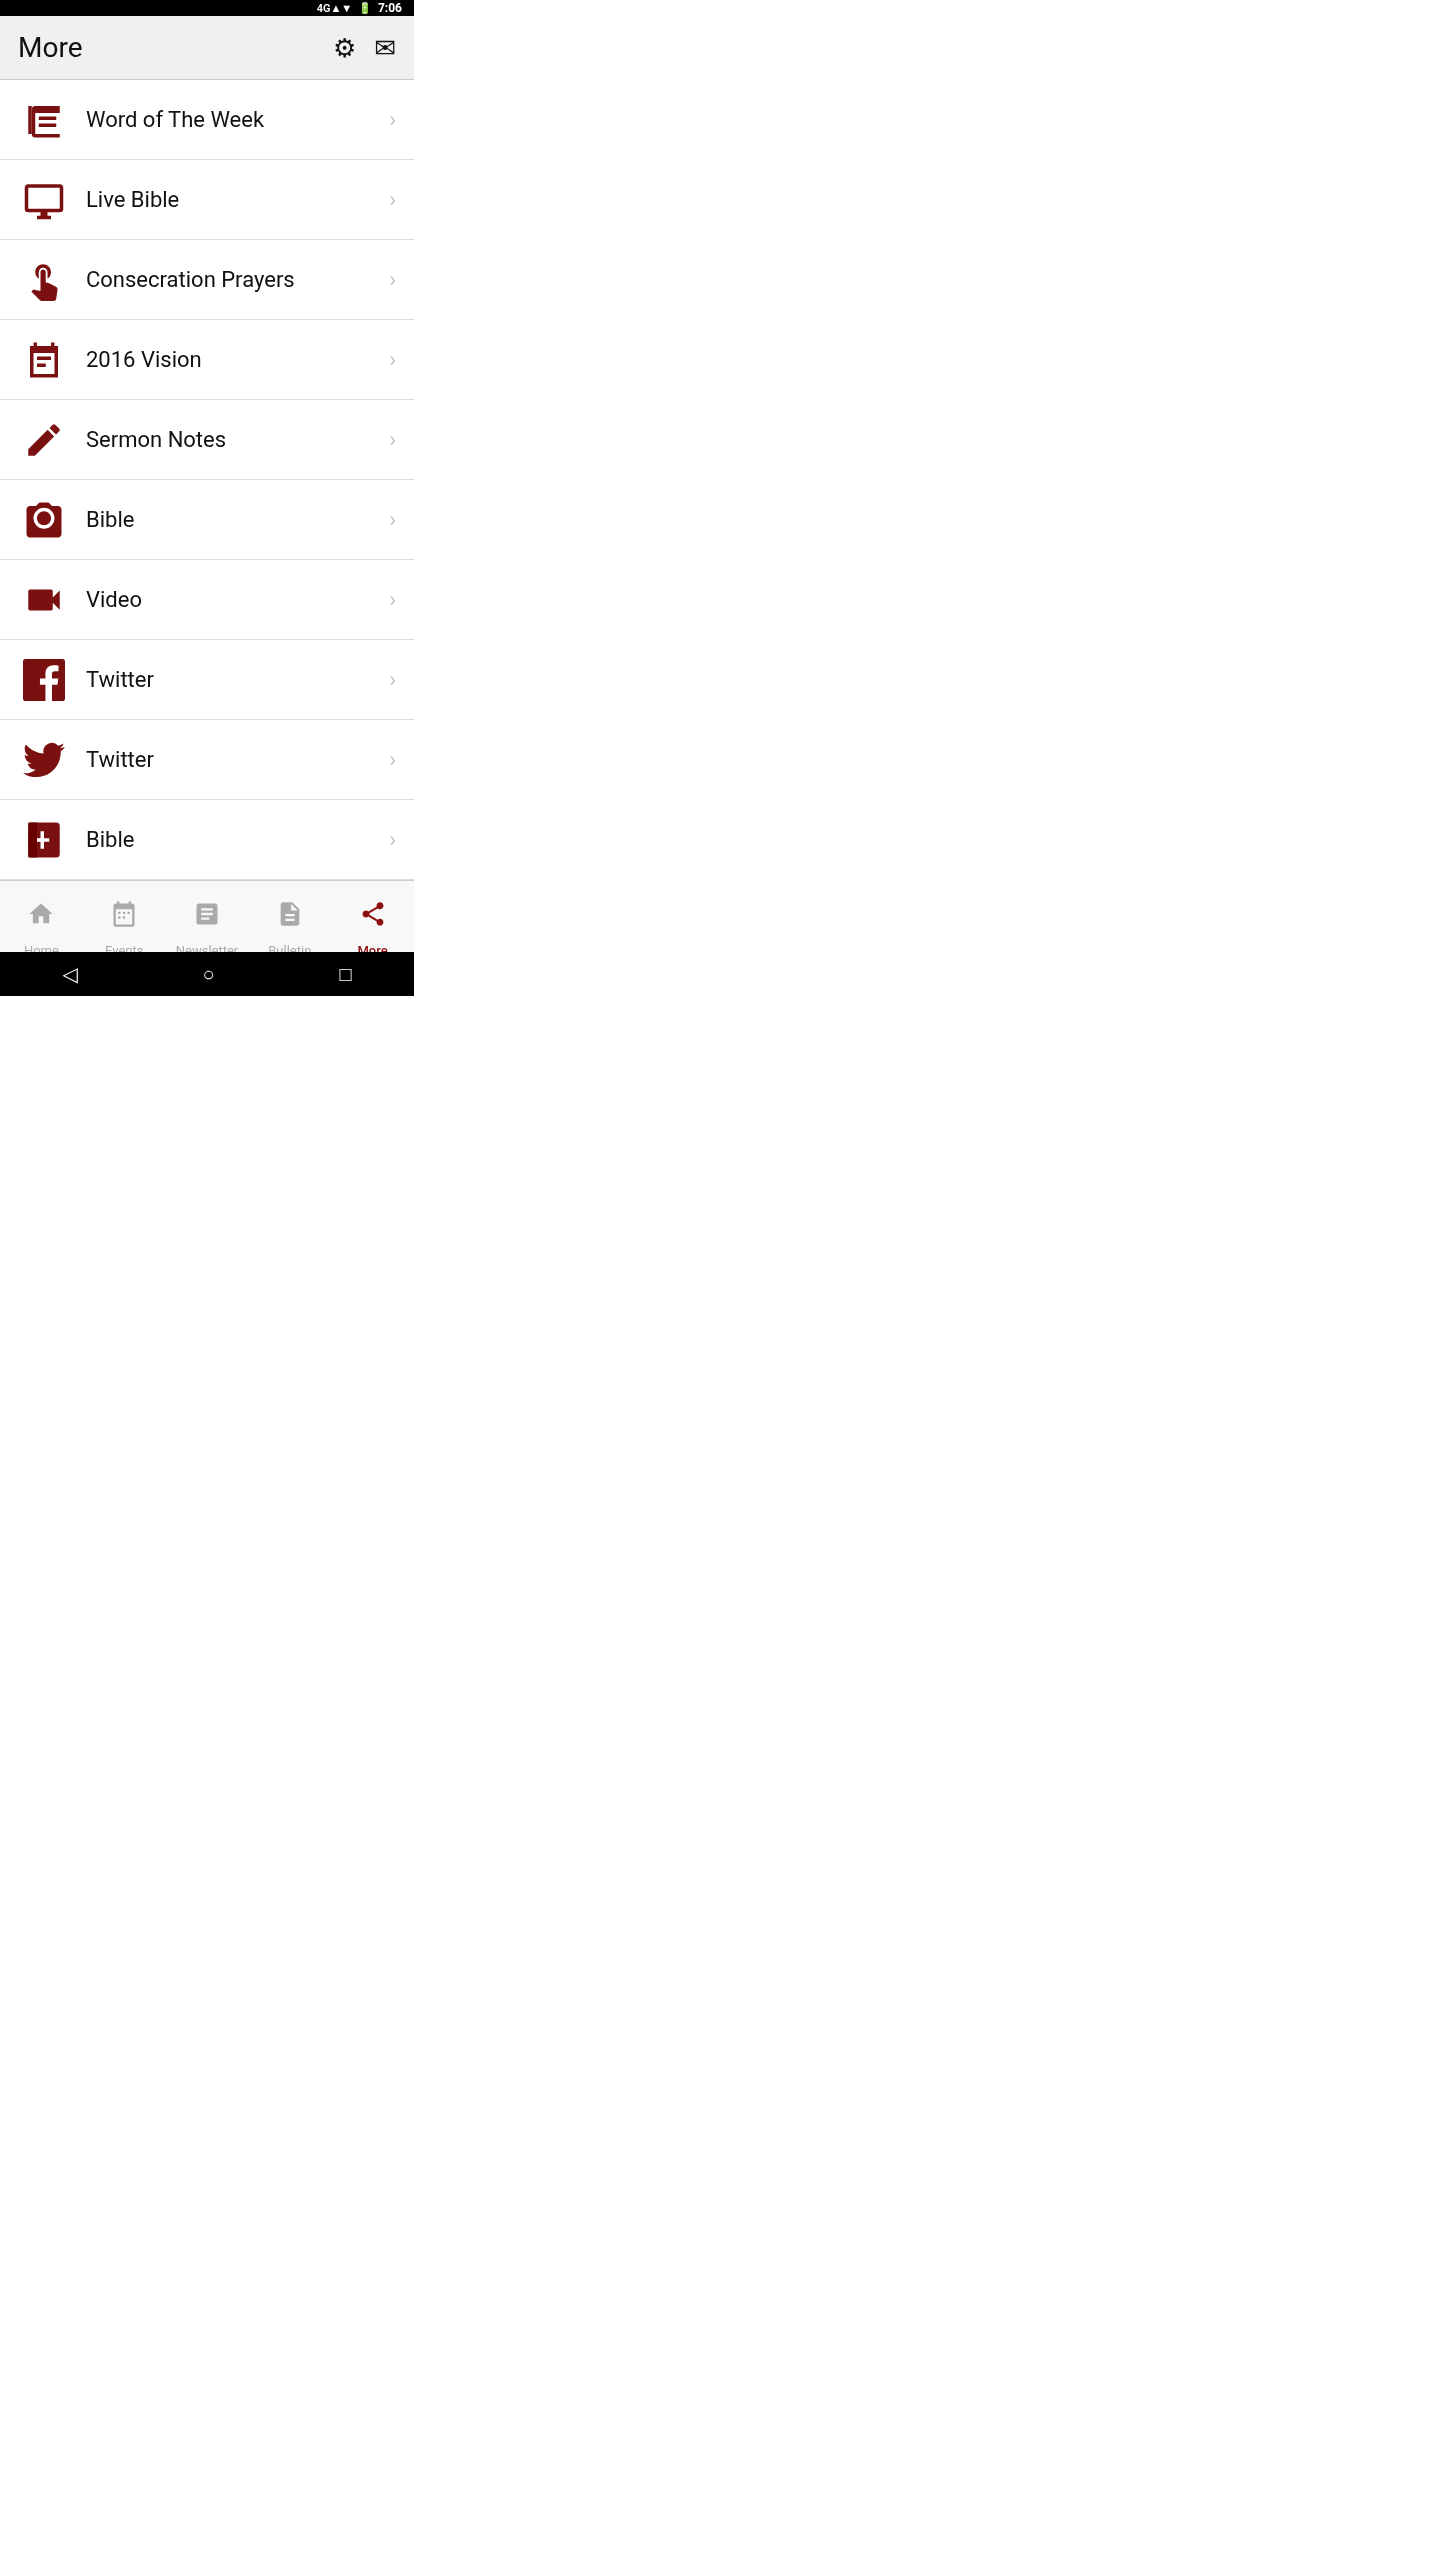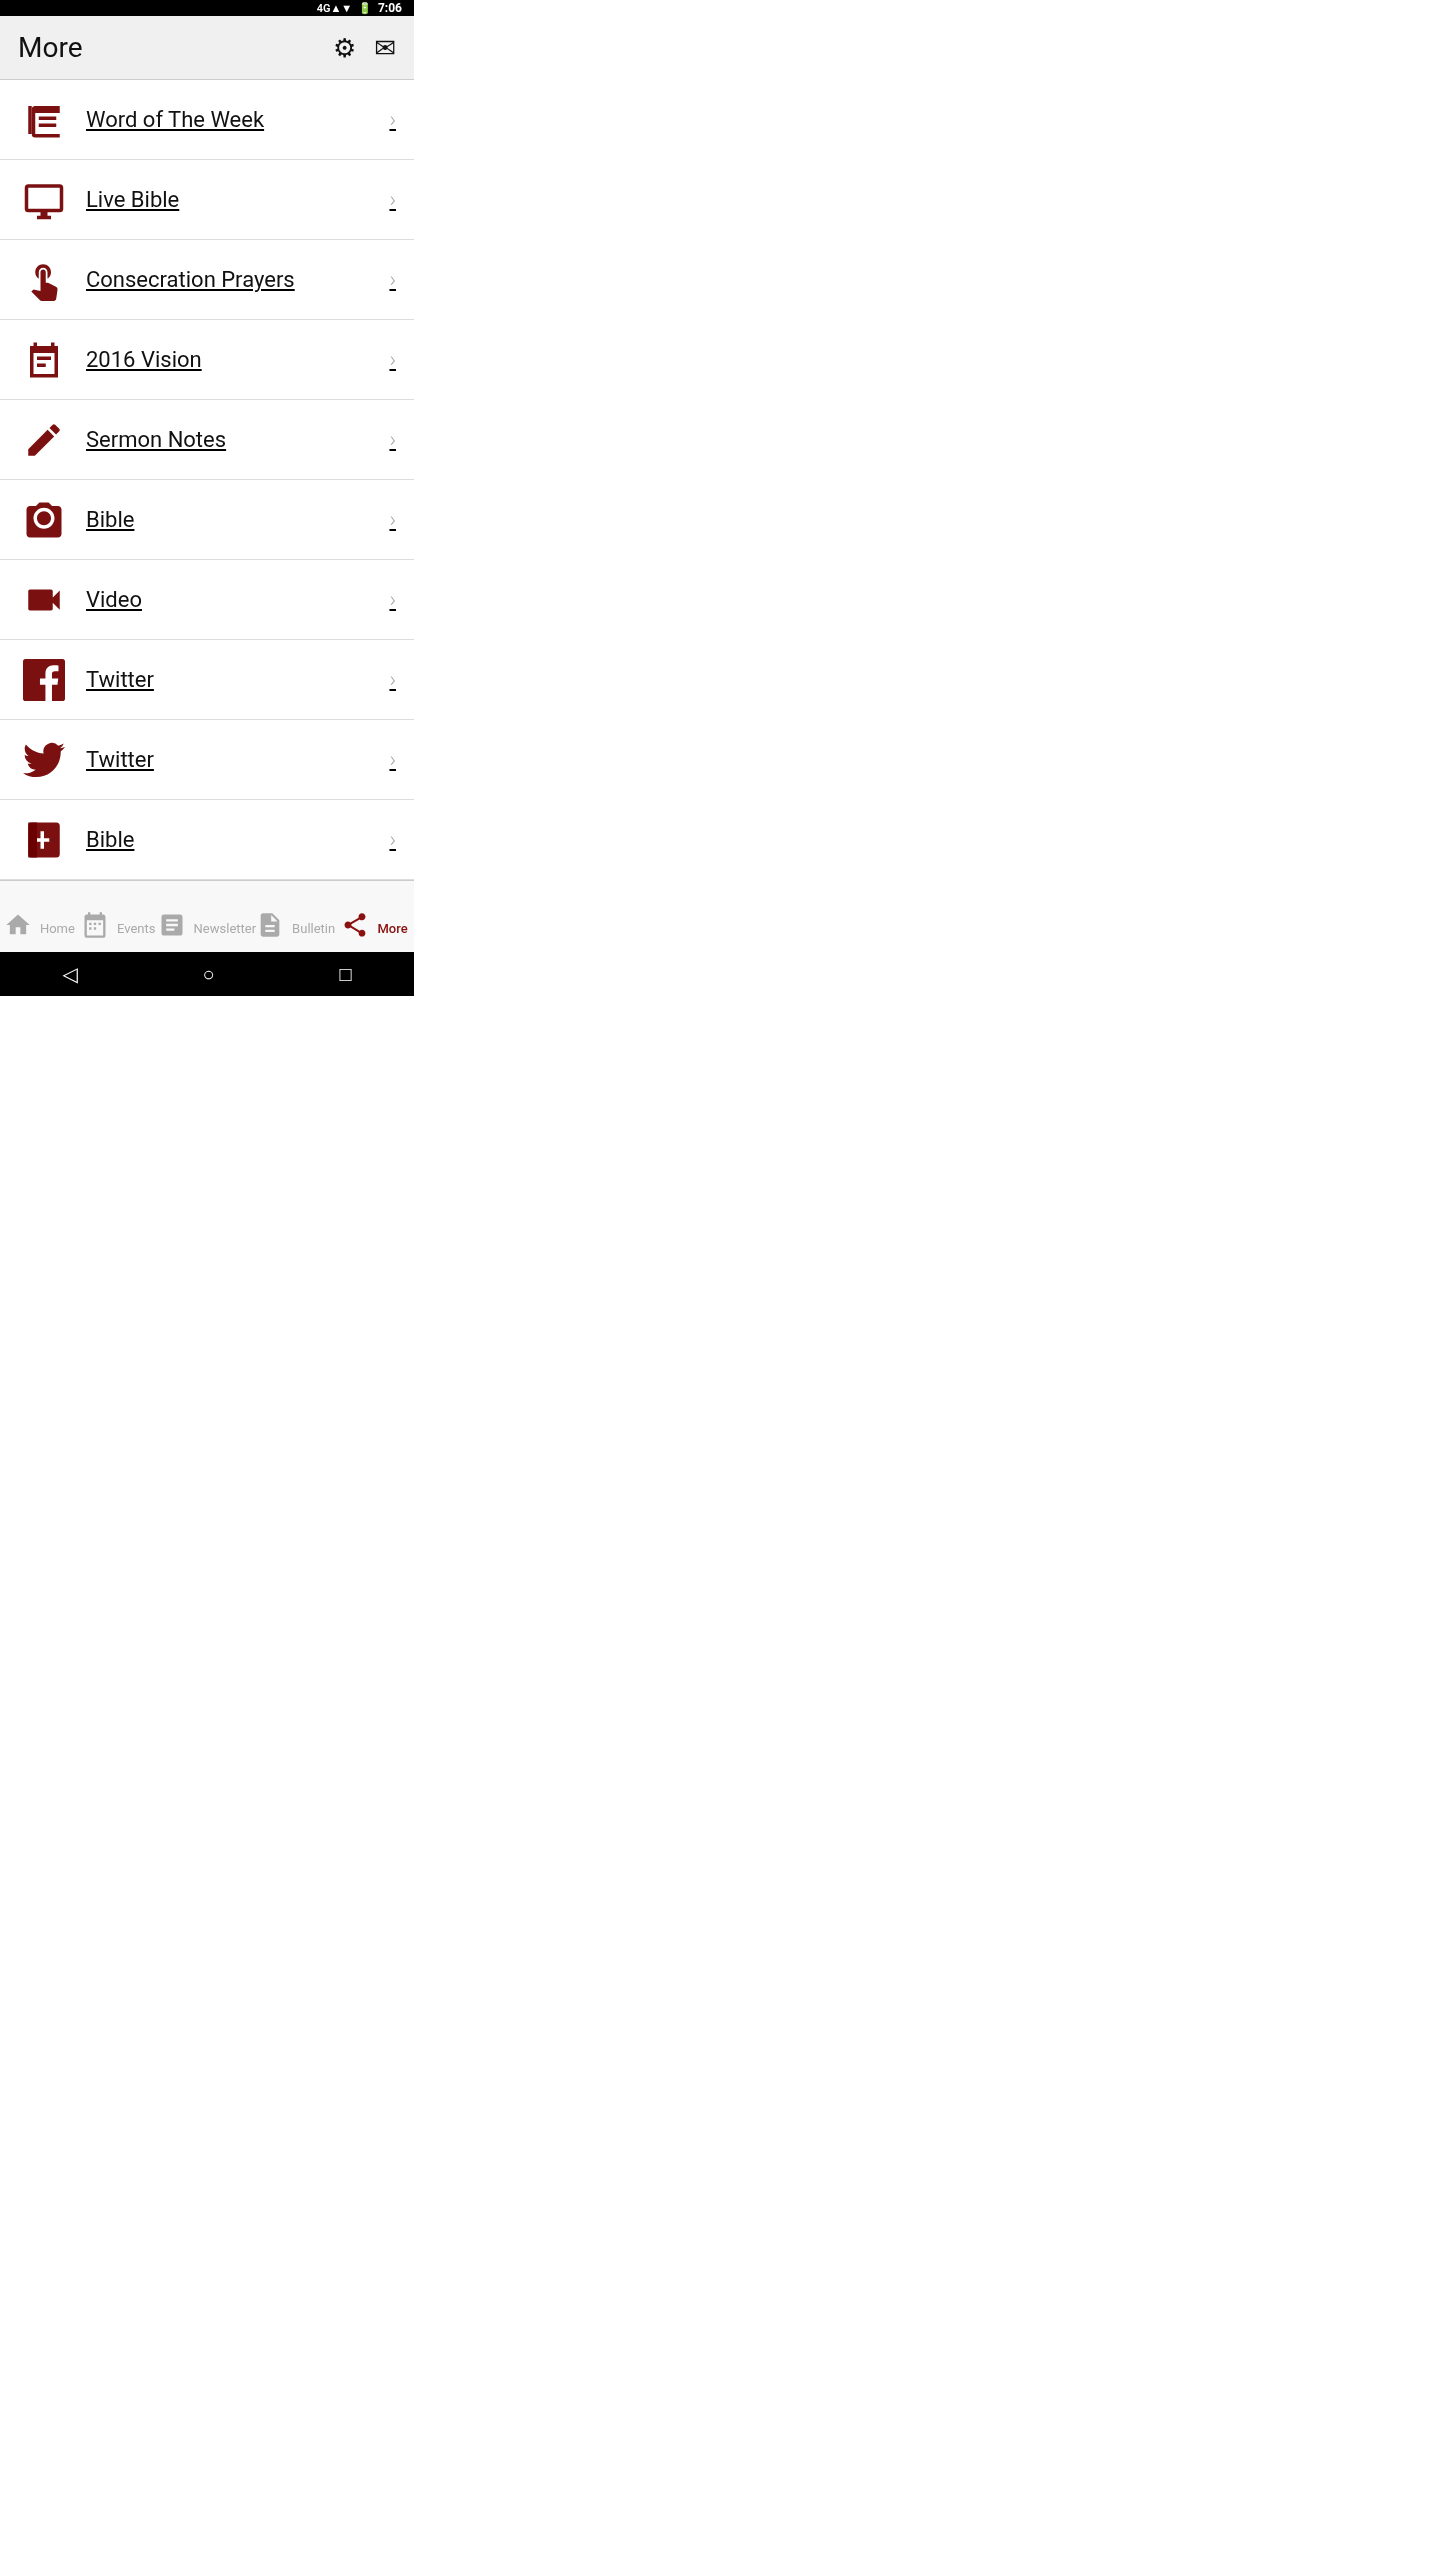--- a/index.html
+++ b/index.html
@@ -58,21 +58,20 @@
       font-size: 26px;
       color: #111;
       cursor: pointer;
     }
 
     
     .menu-list {
       flex: 1;
       overflow-y: auto;
       background: #a16207;
-      text-decoration: underline;
     }
     .menu-item {
       display: flex;
       align-items: center;
       padding: 0 18px;
       height: 80px;
       border-bottom: 1px solid #ddd;
       cursor: pointer;
       background: #fff;
     }
@@ -105,21 +104,21 @@
       background: #f8f8f8;
       border-top: 1px solid #ccc;
       height: 72px;
       display: flex;
       align-items: center;
       justify-content: space-around;
       flex-shrink: 0;
     }
     .nav-item {
       display: flex;
-      flex-direction: row;
+      flex-direction: column;
       align-items: center;
       justify-content: center;
       flex: 1;
       height: 100%;
       cursor: pointer;
       gap: 8px;
       margin-top: 24px;
     }
     .nav-item-icon {
       font-size: 28px;

